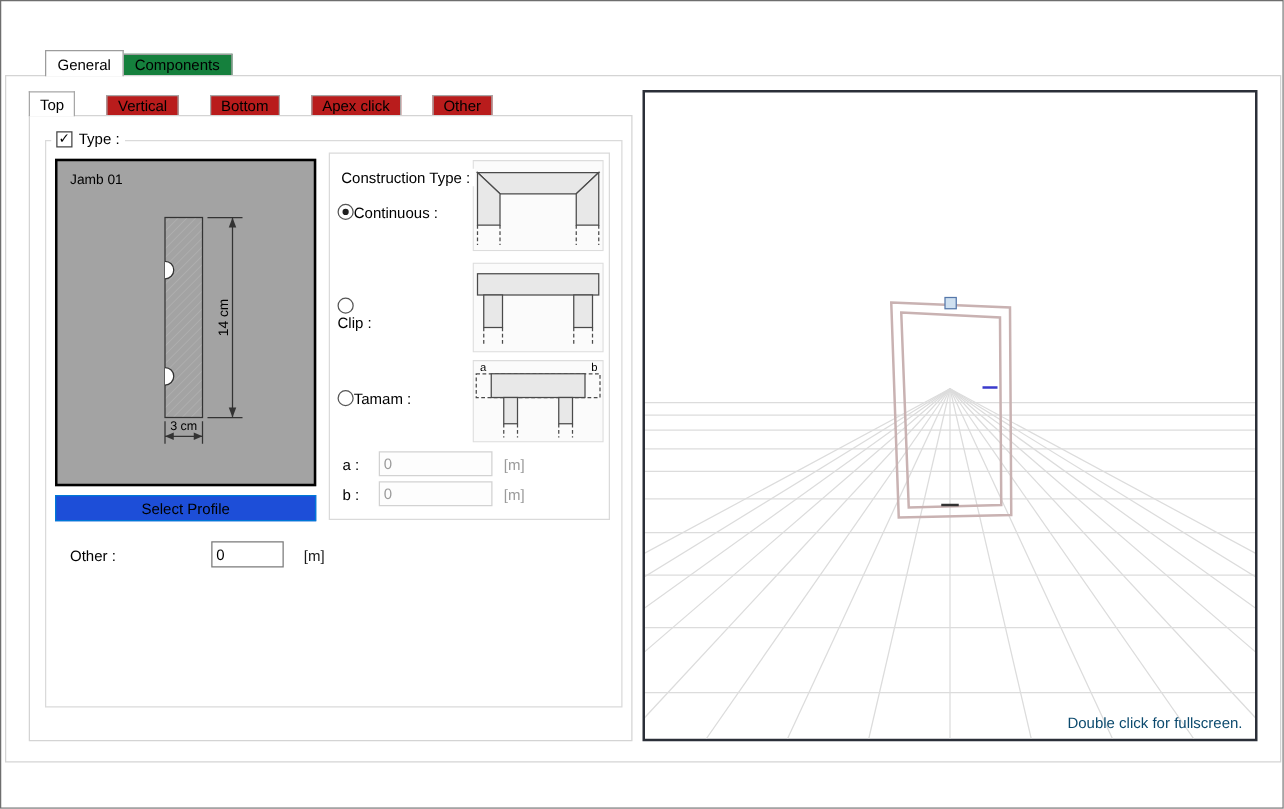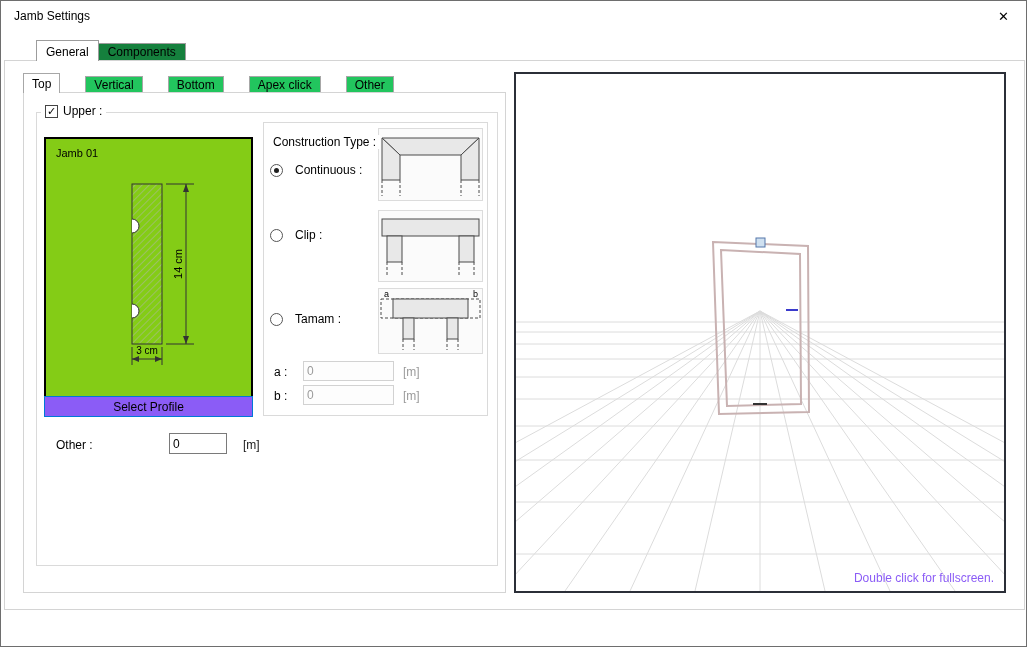--- a/index.html
+++ b/index.html
@@ -18,81 +18,77 @@
   .tabs1 {position:absolute; left:8px; top:39px; display:flex; align-items:flex-end; height:21px; z-index:5;padding-left:27px;}
   .tab {background:#15803d; border:1px solid #9c9c9c; border-bottom:none; box-sizing:border-box;
         height:17px; margin-bottom:1px; padding:1px 9px 0; margin-left:-1px; cursor:pointer;}
   .tab.active {background:#fff; height:21px; margin-bottom:0; padding-top:4px; margin-left:0; z-index:6; position:relative;}
 
   .page1 {position:absolute; left:3px; top:59px; width:1021px; height:550px;
           border:1px solid #d4d4d4; background:#fff; box-sizing:border-box; z-index:0;}
 
   
   .tabs2 {position:absolute; left:22px; top:72px; display:flex; align-items:flex-end; height:20px; z-index:5;gap:26px;}
-  .tab2 {background:#22c55e; border:1px solid #a7a7a7; border-bottom:none; box-sizing:border-box;
+  .tab2 {background:#b91c1c; border:1px solid #a7a7a7; border-bottom:none; box-sizing:border-box;
          height:16px; margin-bottom:1px; padding:1px 8px 0; margin-left:-1px; cursor:pointer;}
   .tab2.active {background:#fff; height:20px; margin-bottom:0; padding-top:3px; margin-left:0; z-index:6; position:relative;}
 
   .page2 {position:absolute; left:22px; top:91px; width:483px; height:501px;
           border:1px solid #d4d4d4; background:#fff; box-sizing:border-box; z-index:1;}
 
   .groupbox {position:absolute; border:1px solid #dadada; box-sizing:border-box; z-index:2; background:transparent;}
   .grouplabel {position:absolute; background:#fff; padding:0 4px; z-index:3;}
 
   .upper-check {position:absolute; left:40px; top:103px; display:flex; align-items:center; gap:5px;
                 background:#fff; padding:0 4px; z-index:3; cursor:pointer;}
   .checkbox {width:13px; height:13px; border:1px solid #444; background:#fff; display:flex;
              align-items:center; justify-content:center; font-size:11px; line-height:1; box-sizing:border-box;}
 
-  .profile-box {position:absolute; left:43px; top:136px; width:209px; height:262px;
-                border:2px solid #000; background:#84cc16; box-sizing:border-box; z-index:2;}
+  .profile-box {position:absolute; left:43px; top:126px; width:209px; height:262px;
+                border:2px solid #000; background:#a3a3a3; box-sizing:border-box; z-index:2;}
 
   .btn {box-sizing:border-box; display:flex; align-items:center; justify-content:center;
         background:#e1e1e1; border:1px solid #adadad; font-size:12px; cursor:pointer;}
   .select-profile {position:absolute; left:43px; top:395px; width:209px; height:21px;
-                   background:#8b5cf6; border:1px solid #0078d7; z-index:2;}
+                   background:#1d4ed8; border:1px solid #0078d7; z-index:2;}
 
   .label {position:absolute; z-index:2; white-space:nowrap;}
   .unit {color:#1a1a1a;}
   .unit.dim {color:#9b9b9b;}
   .input {position:absolute; box-sizing:border-box; border:1px solid #7a7a7a; background:#fff;
           font-size:12px; padding:0 3px; font-family:inherit; z-index:2; color:#000;}
   .input.disabled {border-color:#d2d2d2; color:#9b9b9b; background:#fdfdfd;}
 
-  .radio-row {position:absolute; display:flex; align-items:flex-end; gap:12px; z-index:2; cursor:pointer;}
+  .radio-row {position:absolute; display:flex; align-items:flex-start; gap:0; z-index:2; cursor:pointer;}
   .radio {width:13px; height:13px; border:1px solid #555; border-radius:50%; background:#fff;
           position:relative; box-sizing:border-box; flex:0 0 auto;}
   .radio.sel::after {content:''; position:absolute; left:3px; top:3px; width:5px; height:5px;
                      border-radius:50%; background:#1f1f1f;}
 
   .diagram {position:absolute; z-index:2; line-height:0;}
 
   .preview {position:absolute; left:513px; top:71px; width:492px; height:521px;
             border:2px solid #2b2f38; box-sizing:border-box; background:#fff; z-index:2;}
-  .hint {position:absolute; right:10px; bottom:6px; color:#8b5cf6; font-size:12px; z-index:3;margin-left:41px;}
+  .hint {position:absolute; right:10px; bottom:6px; color:#0c4a6e; font-size:12px; z-index:3;margin-left:41px;}
 
   .footer {position:absolute; left:0; bottom:0; width:100%; height:35px; background:#f0f0f0;
            border-top:1px solid #e0e0e0; box-sizing:border-box; z-index:4;}
   .fav {position:absolute; left:8px; top:5px; height:22px; display:flex;}
   .fav-main {width:101px; border:1px solid #adadad; background:#e1e1e1; display:flex;
              align-items:center; justify-content:center; box-sizing:border-box; cursor:pointer;}
   .fav-arrow {width:19px; border:1px solid #adadad; border-left:none; background:#e1e1e1; display:flex;
               align-items:center; justify-content:center; font-size:9px; box-sizing:border-box; cursor:pointer;}
   .ok-btn {position:absolute; left:866px; top:5px; width:71px; height:22px; border:2px solid #0078d7;}
   .cancel-btn {position:absolute; left:946px; top:5px; width:72px; height:22px;}
 </style>
 </head>
 <body>
 
 <div class="window">
 
-  <div class="titlebar">
-    <div class="title">Jamb Settings</div>
-    <div class="close-btn">✕</div>
-  </div>
 
   <div class="tabs1">
     <div class="tab active">General</div>
     <div class="tab">Components</div>
   </div>
   <div class="page1"></div>
 
   <div class="tabs2">
     <div class="tab2 active">Top</div>
     <div class="tab2">Vertical</div>
@@ -100,21 +96,21 @@
     <div class="tab2">Apex click</div>
     <div class="tab2">Other</div>
   </div>
   <div class="page2"></div>
 
   <div class="groupbox" style="left:35px; top:111px; width:462px; height:454px;"></div>
   <div class="upper-check">
     <span class="checkbox">
         <span>✓</span>
       </span>
-    <span>Upper :</span>
+    <span>Type :</span>
   </div>
 
   <div class="profile-box">
     <svg width="205" height="258" viewBox="0 0 205 258">
       <defs>
         <pattern id="hatch" width="5" height="5" patternUnits="userSpaceOnUse" patternTransform="rotate(45)">
           <line x1="0" y1="0" x2="0" y2="5" stroke="#b3b3b3" stroke-width="1"></line>
         </pattern>
         <clipPath id="profclip">
             <rect x="86" y="45" width="30" height="160"></rect>
@@ -168,21 +164,21 @@
       </g>
       <g stroke="#4a4a4a" stroke-width="1" stroke-dasharray="3,2">
         <line x1="4" y1="52" x2="4" y2="68"></line>
           <line x1="22" y1="52" x2="22" y2="68"></line>
         <line x1="83" y1="52" x2="83" y2="68"></line>
           <line x1="101" y1="52" x2="101" y2="68"></line>
       </g>
     </svg>
   </div>
 
-  <div class="radio-row" style="left:269px; top:227px;">
+  <div class="radio-row" style="left:269px; top:237px;flex-direction:column;">
     <span class="radio"></span>
     <span>Clip :</span>
   </div>
   <div class="diagram" style="left:377px; top:209px;">
     <svg width="105" height="72" viewBox="0 0 105 72">
       <rect x="0.5" y="0.5" width="104" height="71" fill="#fbfbfb" stroke="#dcdcdc"></rect>
       <g fill="#e8e8e8" stroke="#4a4a4a" stroke-width="1">
         <rect x="4" y="9" width="97" height="17"></rect>
         <rect x="9" y="26" width="15" height="26"></rect>
         <rect x="81" y="26" width="15" height="26"></rect>

